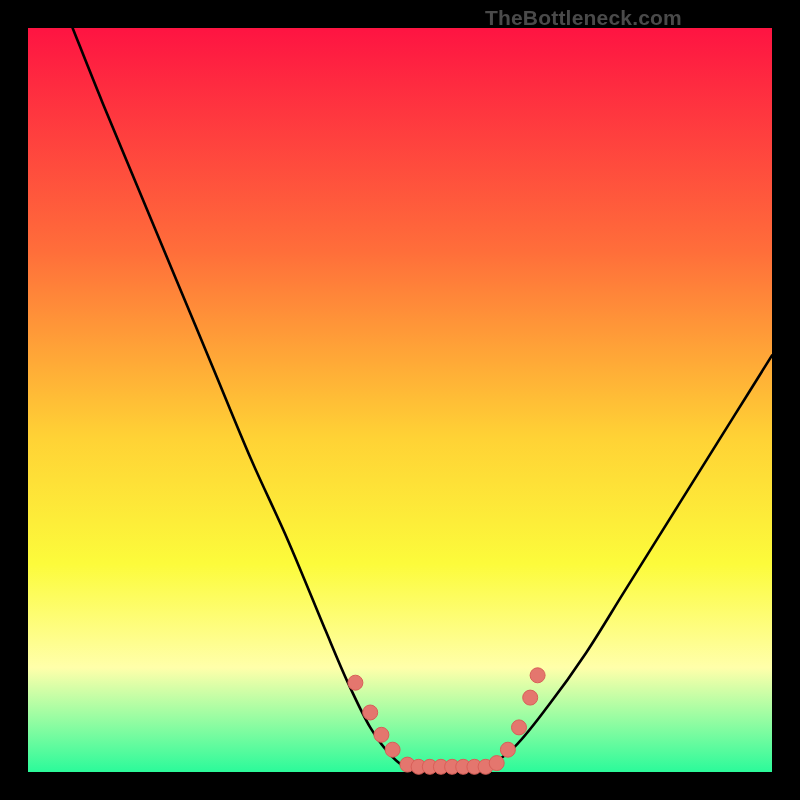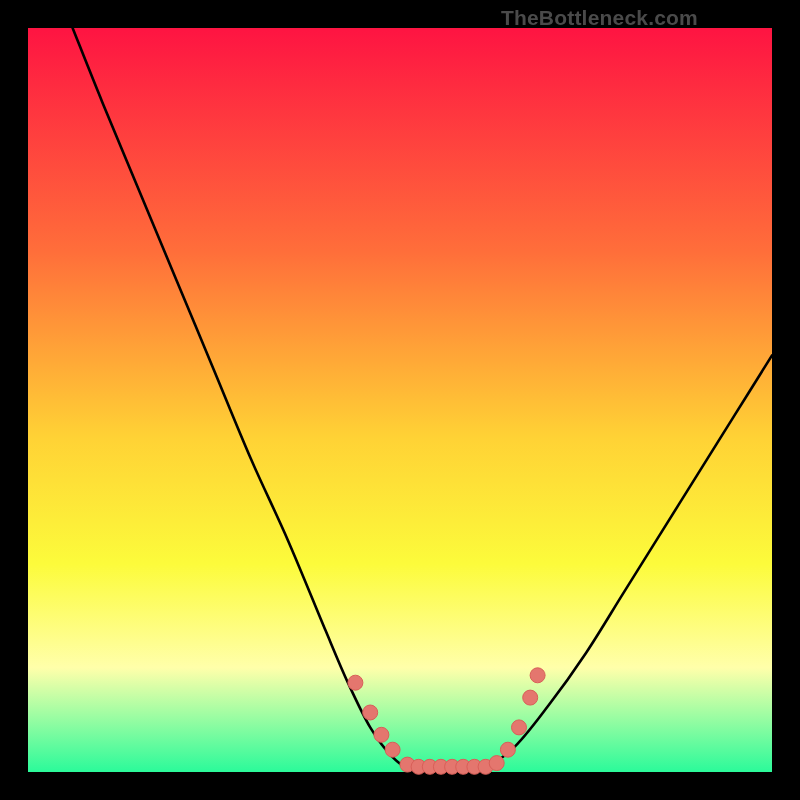--- a/index.html
+++ b/index.html
@@ -9,21 +9,20 @@
     height: 800px;
     background: #000;
     overflow: hidden;
     font-family: Arial, Helvetica, sans-serif;
   }
   .frame {
     position: relative;
     width: 692px;
     height: 800px;
     background: #000;
-    padding-left: 16px;
   }
   .watermark {
     position: absolute;
     top: 6px;
     right: 10px;
     color: #4a4a4a;
     font-size: 21px;
     font-weight: 600;
     letter-spacing: 0.2px;
     z-index: 10;

